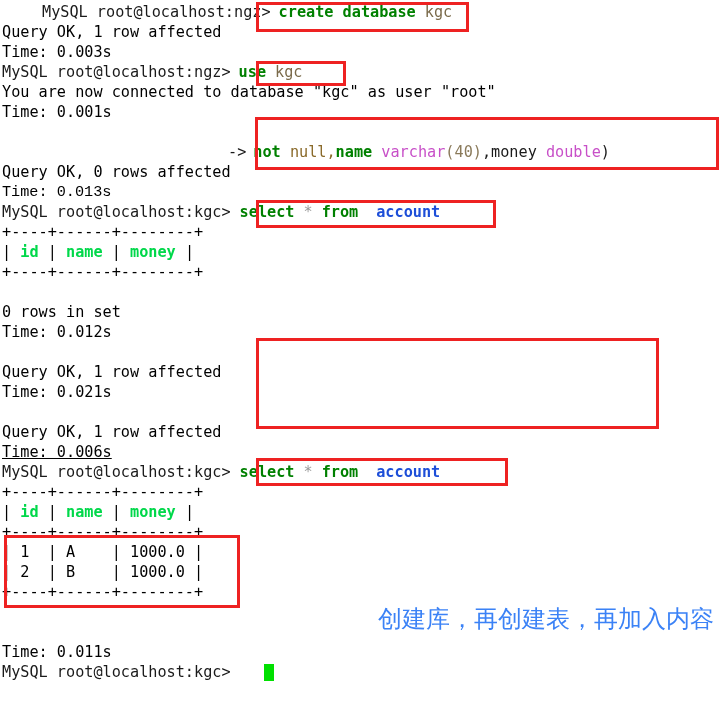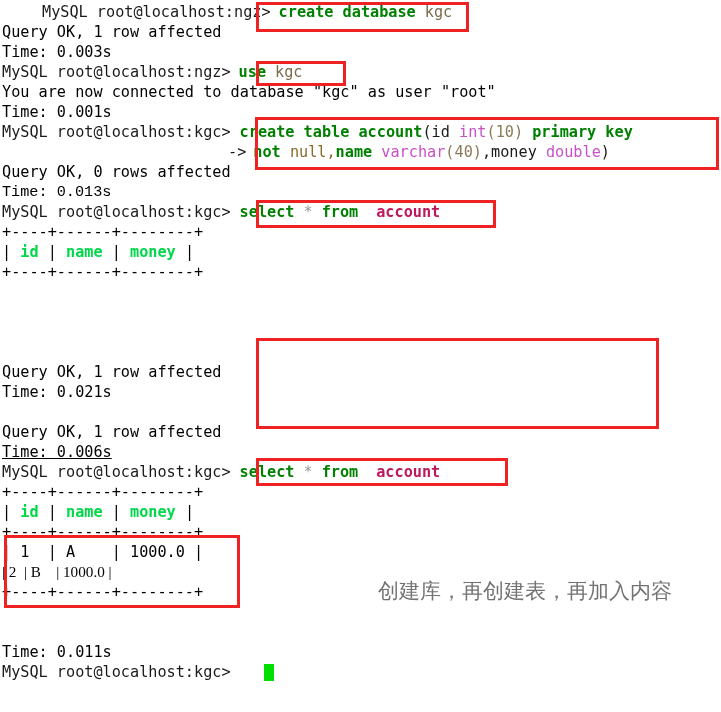--- a/index.html
+++ b/index.html
@@ -28,21 +28,21 @@
     left: 2px;
     height: 20px;
     line-height: 20px;
     font-size: 15.2px;
     letter-spacing: 0px;
     white-space: pre;
     color: #000000;
   }
   
   .kw      { color: #008000; font-weight: bold; }        
-  .ident   { color: #be185d; font-weight: bold; }        
+  .ident   { color: #1d4ed8; font-weight: bold; }        
   .type    { color: #c850c8; }                            
   .num     { color: #8a7a5a; }                            
   .numg    { color: #909090; }                            
   .str     { color: #e03030; }                            
   .nullv   { color: #8a6a2a; }                            
   .plain   { color: #1a1a1a; }                            
   .star    { color: #9a9a9a; }                            
   .arg     { color: #7a6a4a; }                            
   .hdr     { color: #00d84a; font-weight: bold; }        
   .tbl     { color: #000000; }                            
@@ -52,24 +52,25 @@
     position: absolute;
     border: 3px solid #ee2222;
     box-sizing: border-box;
     background: transparent;
     pointer-events: none;
   }
   
   .note {
     position: absolute;
     font-family: "DejaVu Sans", "Liberation Sans", sans-serif;
-    font-size: 21px;
+    font-size: 24px;
     line-height: 26px;
-    color: #737373;
+    color: #3b82f6;
     white-space: pre;
+    margin-top: 28px;
   }
   
   .cursor {
     position: absolute;
     background: #00e000;
     width: 10px;
     height: 17px;
   }
 </style>
 </head>
@@ -82,37 +83,38 @@
   <div class="line" style="top:22px;"><span>Query OK, 1 row affected</span></div>
 
   <div class="line" style="top:42px;"><span>Time: 0.003s</span></div>
 
   <div class="line" style="top:82px;"><span>You are now connected to database "kgc" as user "root"</span></div>
 
   <div class="line" style="top:62px;"><span class="plain">MySQL root@localhost:ngz&gt;</span><span style="display:inline-block;width:8px"></span><span class="kw">use</span><span style="display:inline-block;width:9px"></span><span class="arg">kgc</span></div>
 
   <div class="line" style="top:102px;"><span>Time: 0.001s</span></div>
 
-  <div class="line" style="top:122px;"><span class="plain">MySQL root@localhost:kgc&gt;</span><span style="display:inline-block;width:9px"></span><span class="kw">create table account</span><span class="plain">(id </span><span class="type">int</span><span class="num">(10)</span><span class="kw"> primary key</span></div>
 
   <div class="line" style="top:142px;"><span style="display:inline-block;width:226px"></span><span class="plain">-&gt;</span><span style="display:inline-block;width:7px"></span><span class="kw">not</span><span class="nullv"> null,</span><span class="kw">name</span><span class="type"> varchar</span><span class="num">(40)</span><span class="plain">,money </span><span class="type">double</span><span class="plain">)</span></div>
 
   <div class="line" style="top:162px;"><span>Query OK, 0 rows affected</span></div>
 
   <div class="line" style="top:182px;font-family:Liberation Mono, monospace;"><span>Time: 0.013s</span></div>
 
   <div class="line" style="top:202px;"><span class="plain">MySQL root@localhost:kgc&gt;</span><span style="display:inline-block;width:9px"></span><span class="kw">select</span><span style="display:inline-block;width:9px"></span><span class="star">*</span><span style="display:inline-block;width:9px"></span><span class="kw">from</span><span style="display:inline-block;width:18px"></span><span class="ident">account</span></div>
 
   <div class="line tbl" style="top:222px;"><span>+----+------+--------+</span></div>
 
   <div class="line" style="top:242px;"><span class="tbl">| </span><span class="hdr">id</span><span class="tbl"> | </span><span class="hdr">name</span><span class="tbl"> | </span><span class="hdr">money</span><span class="tbl"> |</span></div>
 
   <div class="line tbl" style="top:262px;"><span>+----+------+--------+</span></div>
 
+  <div class="line" style="top:302px;"><span>0 rows in set</span></div>
 
+  <div class="line" style="top:322px;"><span>Time: 0.012s</span></div>
 
 
   <div class="line" style="top:362px;"><span>Query OK, 1 row affected</span></div>
 
   <div class="line" style="top:382px;"><span>Time: 0.021s</span></div>
 
 
   <div class="line" style="top:422px;"><span>Query OK, 1 row affected</span></div>
 
   <div class="line" style="top:442px;text-decoration:underline;"><span>Time: 0.006s</span></div>
@@ -120,21 +122,21 @@
   <div class="line" style="top:462px;"><span class="plain">MySQL root@localhost:kgc&gt;</span><span style="display:inline-block;width:9px"></span><span class="kw">select</span><span style="display:inline-block;width:9px"></span><span class="star">*</span><span style="display:inline-block;width:9px"></span><span class="kw">from</span><span style="display:inline-block;width:18px"></span><span class="ident">account</span></div>
 
   <div class="line tbl" style="top:482px;"><span>+----+------+--------+</span></div>
 
   <div class="line" style="top:502px;"><span class="tbl">| </span><span class="hdr">id</span><span class="tbl"> | </span><span class="hdr">name</span><span class="tbl"> | </span><span class="hdr">money</span><span class="tbl"> |</span></div>
 
   <div class="line tbl" style="top:522px;"><span>+----+------+--------+</span></div>
 
   <div class="line tbl" style="top:542px;"><span>| 1  | A    | 1000.0 |</span></div>
 
-  <div class="line tbl" style="top:562px;font-family:Liberation Serif, serif;"><span>| 2  | B    | 1000.0 |</span></div>
+  <div class="line tbl" style="top:562px;"><span>| 2  | B    | 1000.0 |</span></div>
 
   <div class="line tbl" style="top:582px;"><span>+----+------+--------+</span></div>
 
 
   <div class="line" style="top:642px;"><span>Time: 0.011s</span></div>
 
   <div class="line" style="top:662px;"><span class="plain">MySQL root@localhost:kgc&gt;</span></div>
 
   <div class="cursor" style="left:264px; top:664px;"></div>
 

